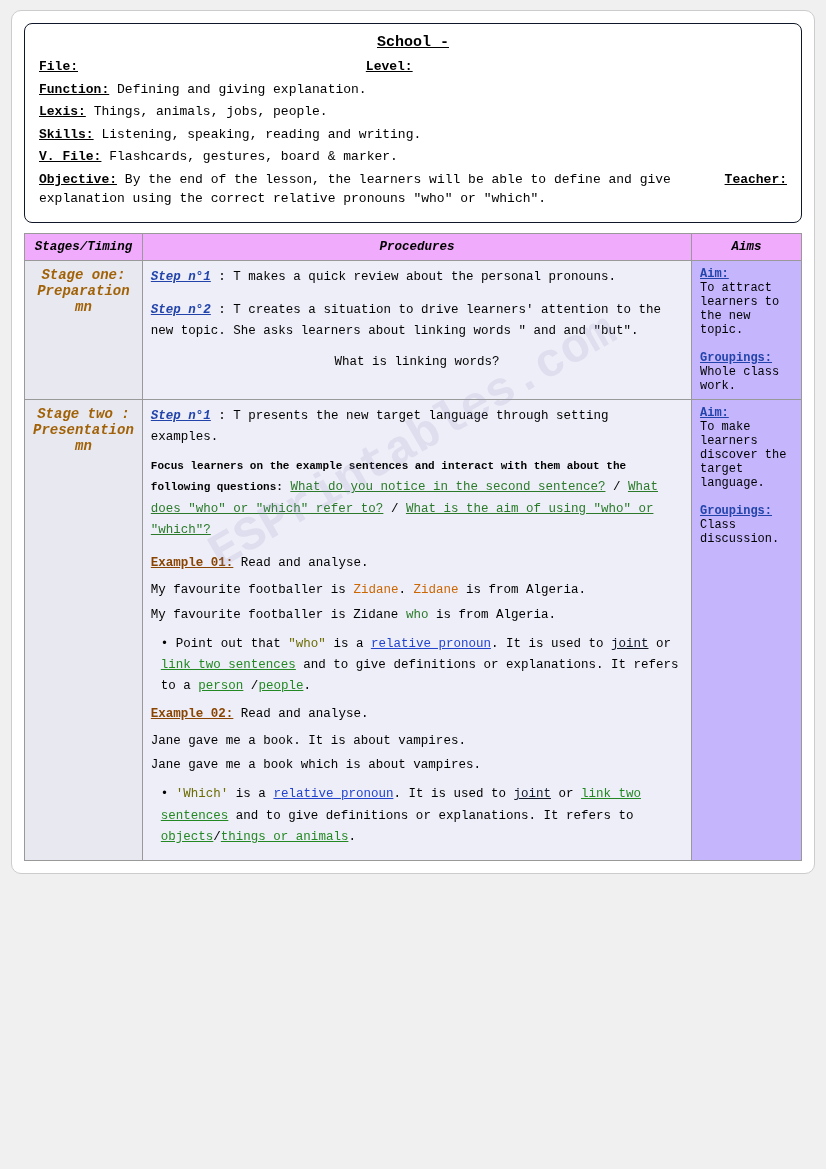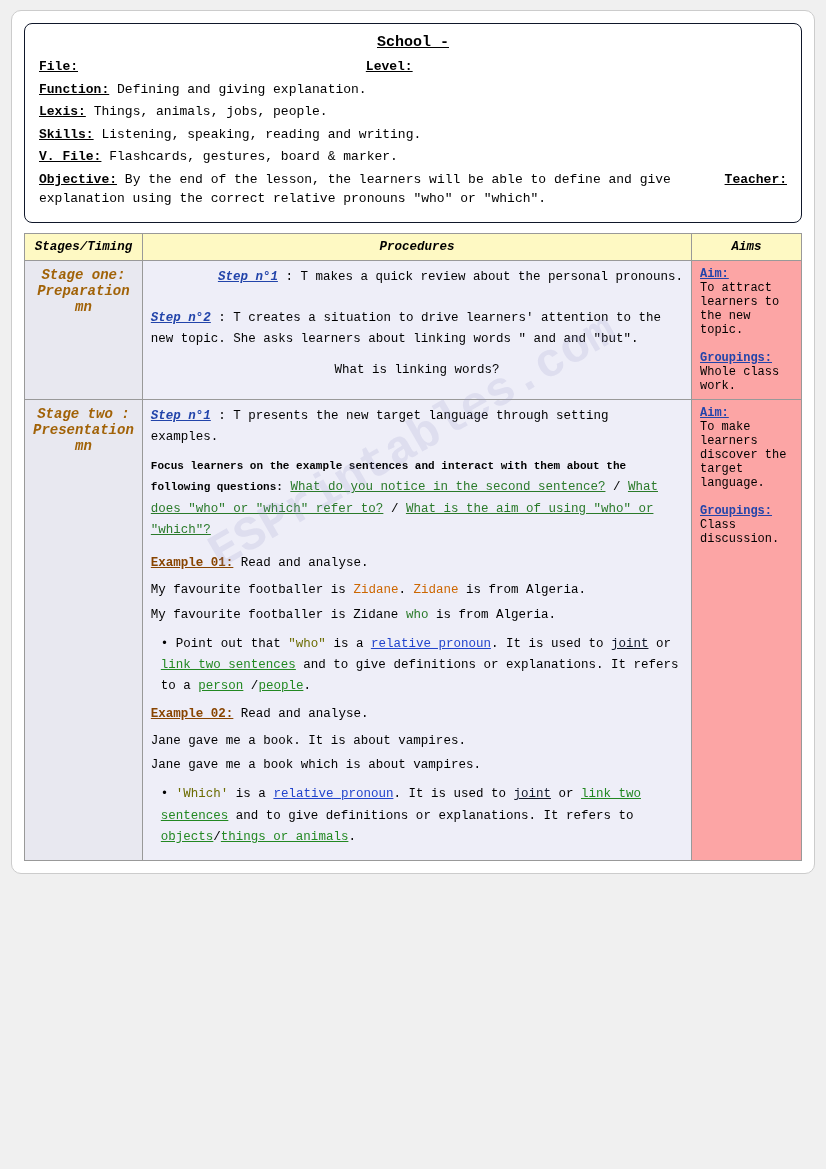--- a/index.html
+++ b/index.html
@@ -56,42 +56,42 @@
     }
     .main-table th, .main-table td {
       border: 1px solid #999;
       padding: 6px 8px;
       vertical-align: top;
     }
     .col-stage { width: 110px; }
     .col-procedures { }
     .col-aims { width: 110px; }
     .header-row-table {
-      background: #fef9c3;
+      background: #f0abfc;
       font-style: italic;
       font-weight: bold;
       text-align: center;
     }
     
     .stage-cell {
       background: #e8e8f0;
       text-align: center;
       font-style: italic;
     }
     .stage-title {
       font-size: 14px;
       font-weight: bold;
       font-style: italic;
       color: #a16207;
     }
     .procedures-cell {
       background: #eeeef8;
     }
     .aims-cell {
-      background: #fca5a5;
+      background: #c4b5fd;
       font-size: 12px;
     }
     .step-label {
       font-weight: bold;
       font-style: italic;
       text-decoration: underline;
       color: #2244aa;
     }
     .green-link {
       color: #2a7a2a;
@@ -199,21 +199,21 @@
       </tr>
     </thead>
     <tbody>
 
       <tr>
         <td class="stage-cell col-stage">
           <span class="stage-title">Stage one:<br>Preparation<br>mn</span>
         </td>
         <td class="procedures-cell">
           <div class="procedures-body">
-            <div class="sentence-line" style="margin-bottom:20px;text-align:right;">
+            <div class="sentence-line" style="margin-bottom:12px;">
               <span class="step-label">Step n°1</span>
               <span>: T makes a quick review about the personal pronouns.</span>
             </div>
             <div style="margin-bottom:8px;">
               <span class="step-label">Step n°2</span>
               <span>: T creates a situation to drive learners' attention to the new topic. She asks learners about linking words " and and "but".</span>
             </div>
             <div style="text-align:center; margin-top:10px; margin-bottom:10px;">What is linking words?</div>
           </div>
         </td>

